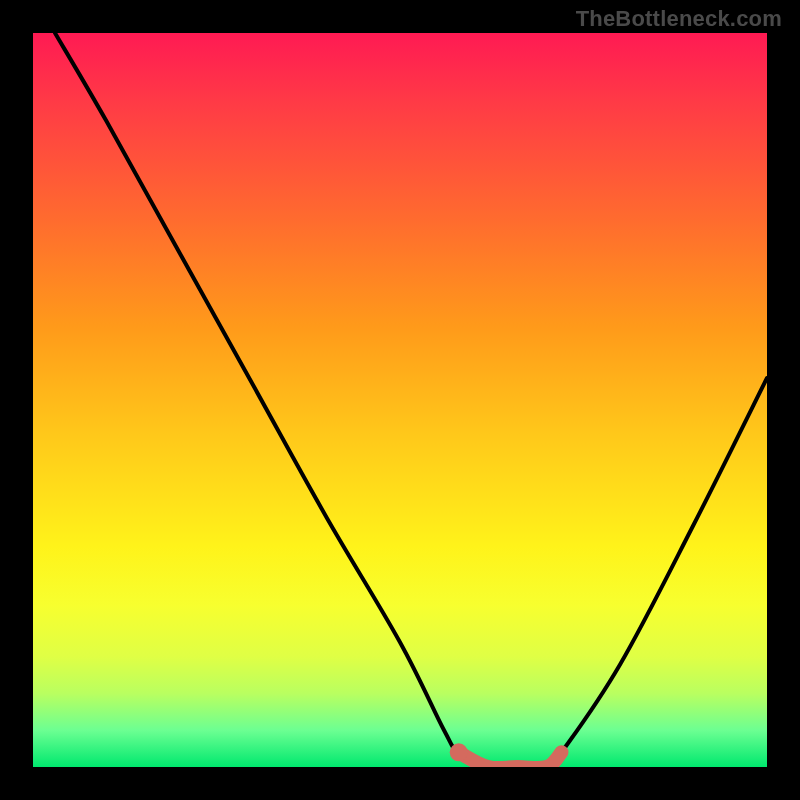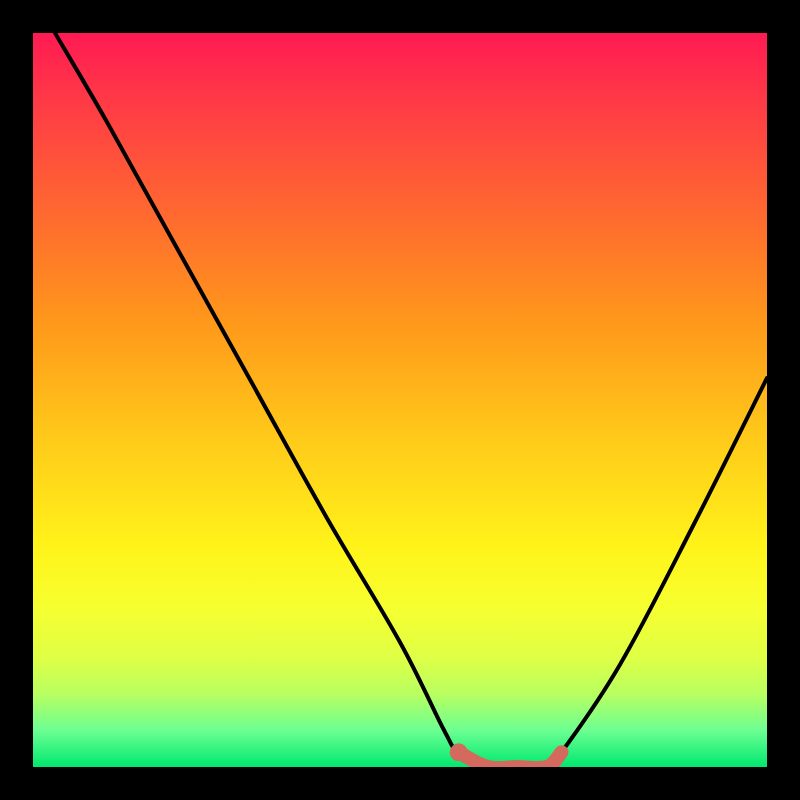--- a/index.html
+++ b/index.html
@@ -49,20 +49,21 @@
   svg.curves {
     position: absolute;
     left: 0; top: 0;
     width: 734px; height: 734px;
   }
 </style>
 </head>
 <body>
 
 <div class="outer">
+  <div class="watermark">TheBottleneck.com</div>
   <div class="plot">
     <svg class="curves" viewBox="0 0 734 734" preserveAspectRatio="none">
       <g id="curve-layer">
           <path d="M 22.02,0 C 31.2684,15.854400000000007 50.9396,48.44400000000003 73.4,88.08000000000004 C 95.86040000000001,127.71600000000005 120.37600000000002,172.63680000000005 146.8,220.20000000000005 C 173.22400000000002,267.76320000000004 193.77599999999998,304.7568 220.2,352.32 C 246.624,399.8832 267.17600000000004,438.1979999999999 293.6,484.43999999999994 C 320.024,530.6819999999999 345.8608,570.9052 367,609.22 C 388.1392,647.5348 400.47040000000004,677.482 411.04,697.3 C 421.6096,717.1179999999999 417.7928,712.714 425.71999999999997,719.32 C 433.64719999999994,725.926 444.5104,731.3576 455.08,734 C 465.64959999999996,736.6424 473.8704,734 484.44,734 C 495.0096,734 505.8727999999999,736.6424 513.8,734 C 521.7271999999999,731.3576 515.268,737.8168000000001 528.48,719.32 C 541.692,700.8232 563.4184,672.1972000000001 587.2,631.24 C 610.9816000000001,590.2828 634.176,543.3068 660.6,491.78 C 687.024,440.2532 720.788,371.40399999999994 734,344.97999999999996" fill="none" stroke="#000000" stroke-width="4" stroke-linecap="round" stroke-linejoin="round"></path>
           <path d="M 425.71999999999997,719.32 C 431.0048,721.9624 444.5104,731.3576 455.08,734 C 465.64959999999996,736.6424 473.8704,734 484.44,734 C 495.0096,734 505.8727999999999,736.6424 513.8,734 C 521.7271999999999,731.3576 525.8376,721.9624 528.48,719.32" fill="none" stroke="#d46a5e" stroke-width="14" stroke-linecap="round" stroke-linejoin="round"></path>
           <circle cx="425.71999999999997" cy="719.32" r="9" fill="#d46a5e"></circle>
         </g>
     </svg>
   </div>
 </div>

